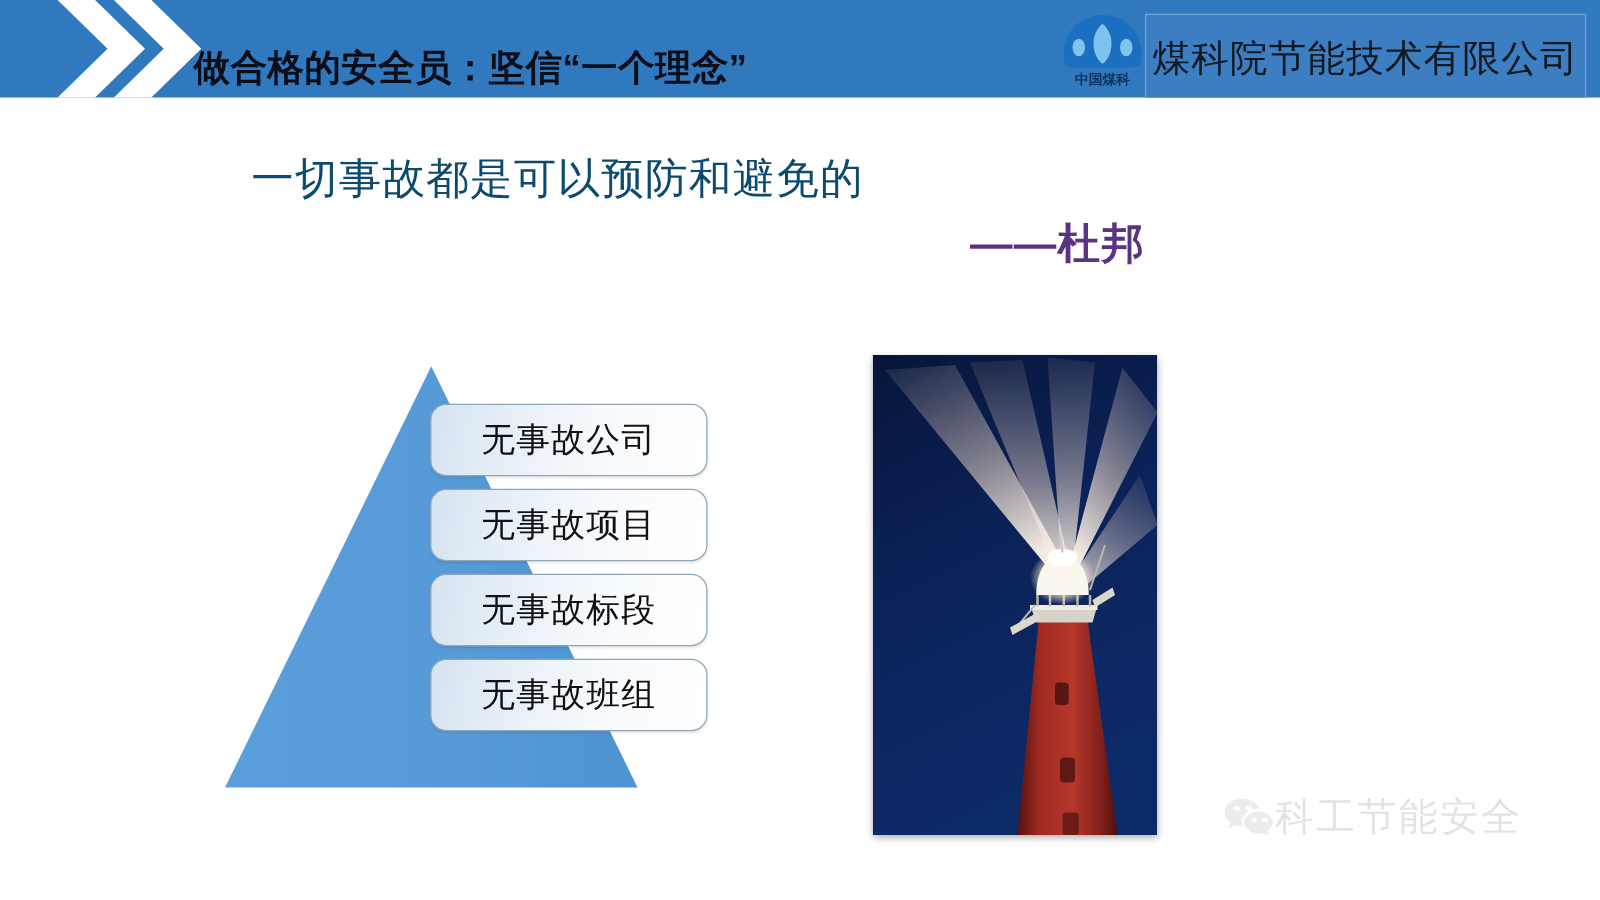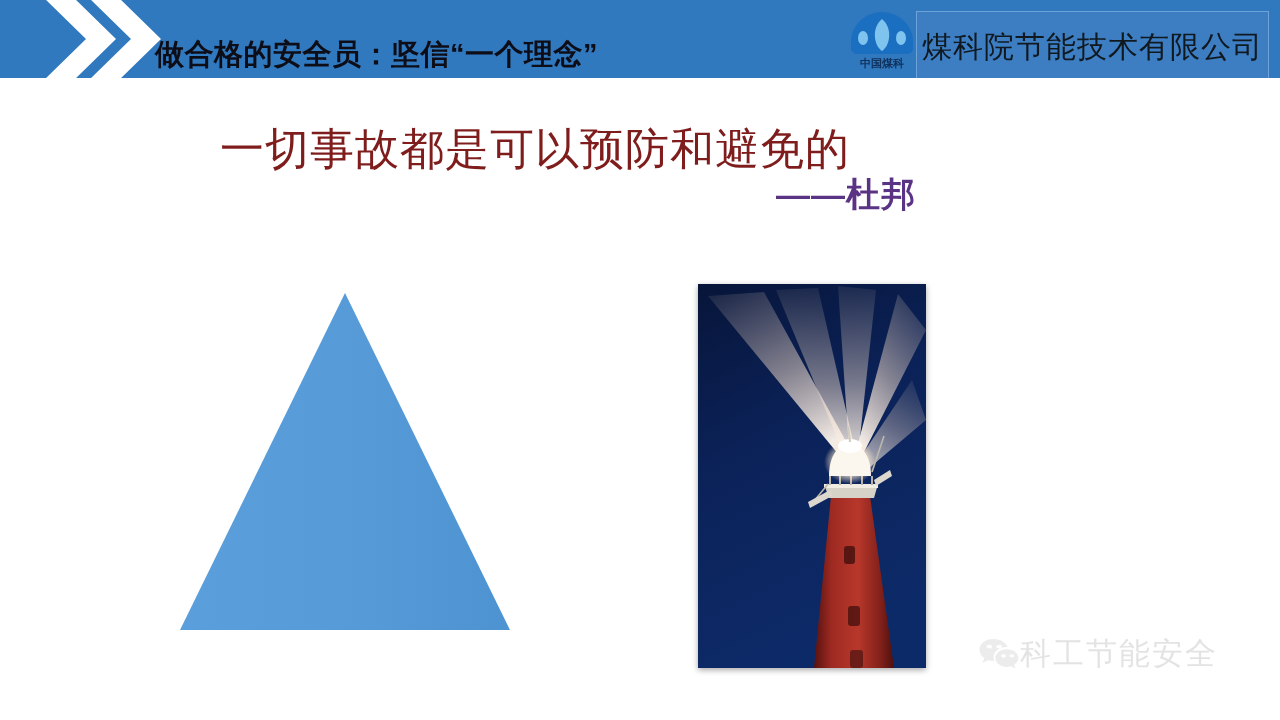--- a/index.html
+++ b/index.html
@@ -81,24 +81,24 @@
   .company-box-text {
     font-size: 30px;
     color: #101820;
     letter-spacing: 1px;
     white-space: nowrap;
   }
 
   
   .quote-line {
     position: absolute;
-    left: 220px;
+    left: 201px;
     top: 120px;
-    font-size: 44px;
-    color: #7f1d1d;
+    font-size: 34px;
+    color: #0c4a6e;
     letter-spacing: 1px;
     white-space: nowrap;
   }
   .quote-attrib {
     position: absolute;
     left: 776px;
     top: 172px;
     font-size: 34px;
     font-weight: bold;
     color: #5b3384;
@@ -229,20 +229,34 @@
         <linearGradient id="pyrGrad" x1="0" y1="0" x2="1" y2="0">
           <stop offset="0%" stop-color="#5a9fdb"></stop>
           <stop offset="55%" stop-color="#569bd8"></stop>
           <stop offset="100%" stop-color="#4e93d1"></stop>
         </linearGradient>
       </defs>
       <polygon points="175,8 340,345 10,345" fill="url(#pyrGrad)"></polygon>
     </svg>
   </div>
 
+  <div class="label-stack">
+    <div class="pyr-label">
+      <span class="pyr-label-text">无事故公司</span>
+    </div>
+    <div class="pyr-label">
+      <span class="pyr-label-text">无事故项目</span>
+    </div>
+    <div class="pyr-label">
+      <span class="pyr-label-text">无事故标段</span>
+    </div>
+    <div class="pyr-label">
+      <span class="pyr-label-text">无事故班组</span>
+    </div>
+  </div>
 </div>
 
 <div class="photo-frame">
   <svg width="228" height="384" viewBox="0 0 228 384">
     <defs>
       <linearGradient id="skyGrad" x1="0" y1="0" x2="0.3" y2="1">
         <stop offset="0%" stop-color="#071539"></stop>
         <stop offset="45%" stop-color="#0b2258"></stop>
         <stop offset="100%" stop-color="#0d2a68"></stop>
       </linearGradient>

